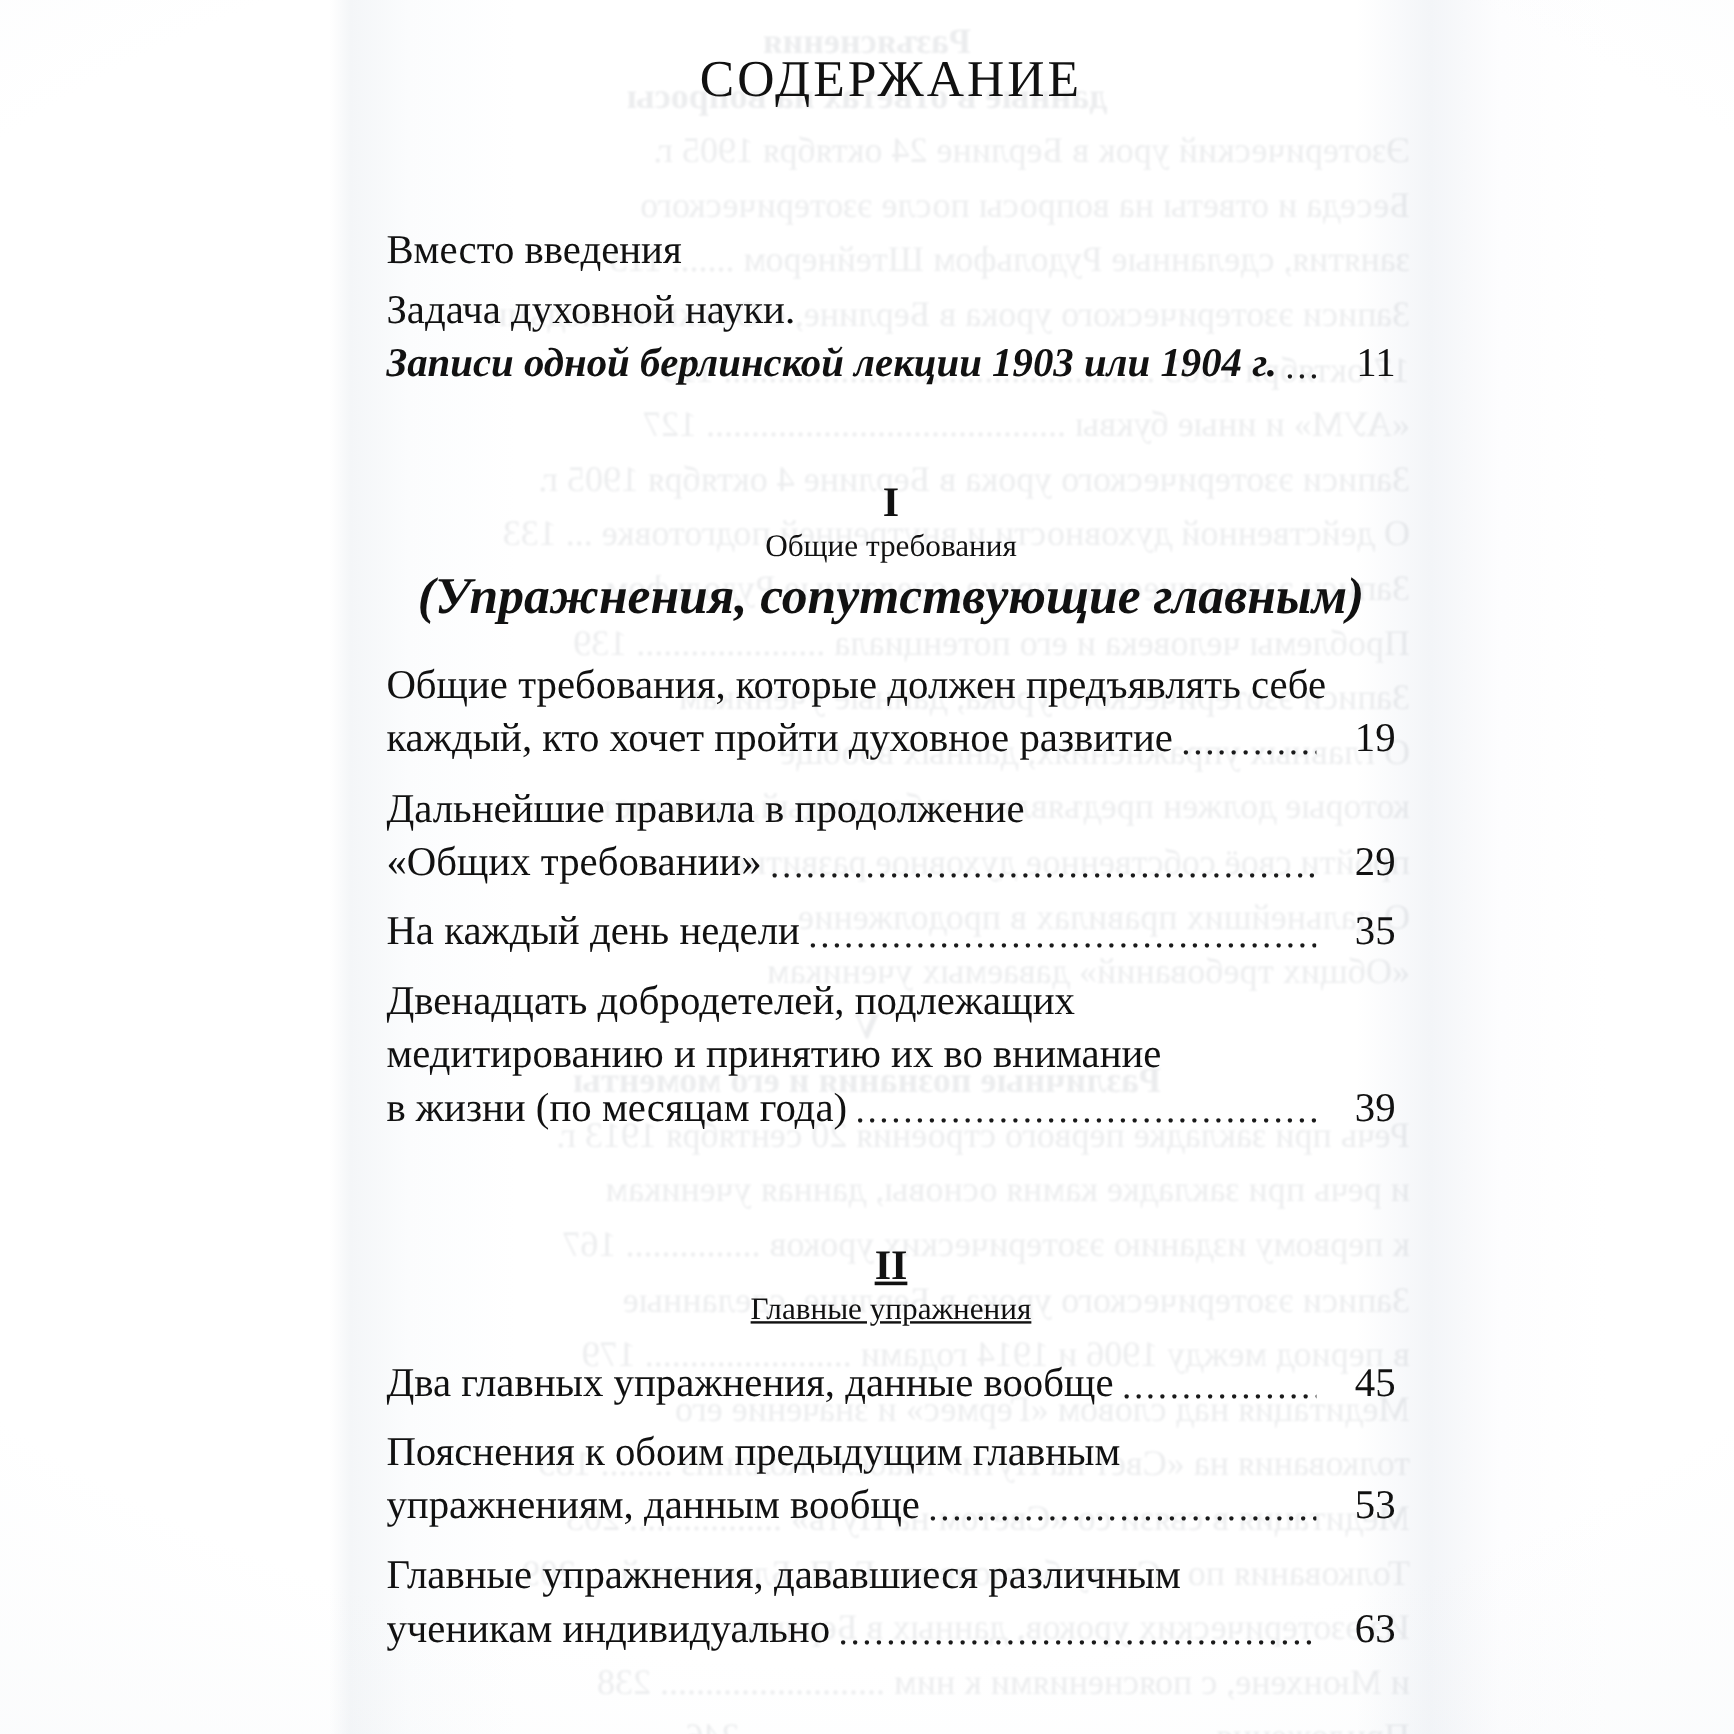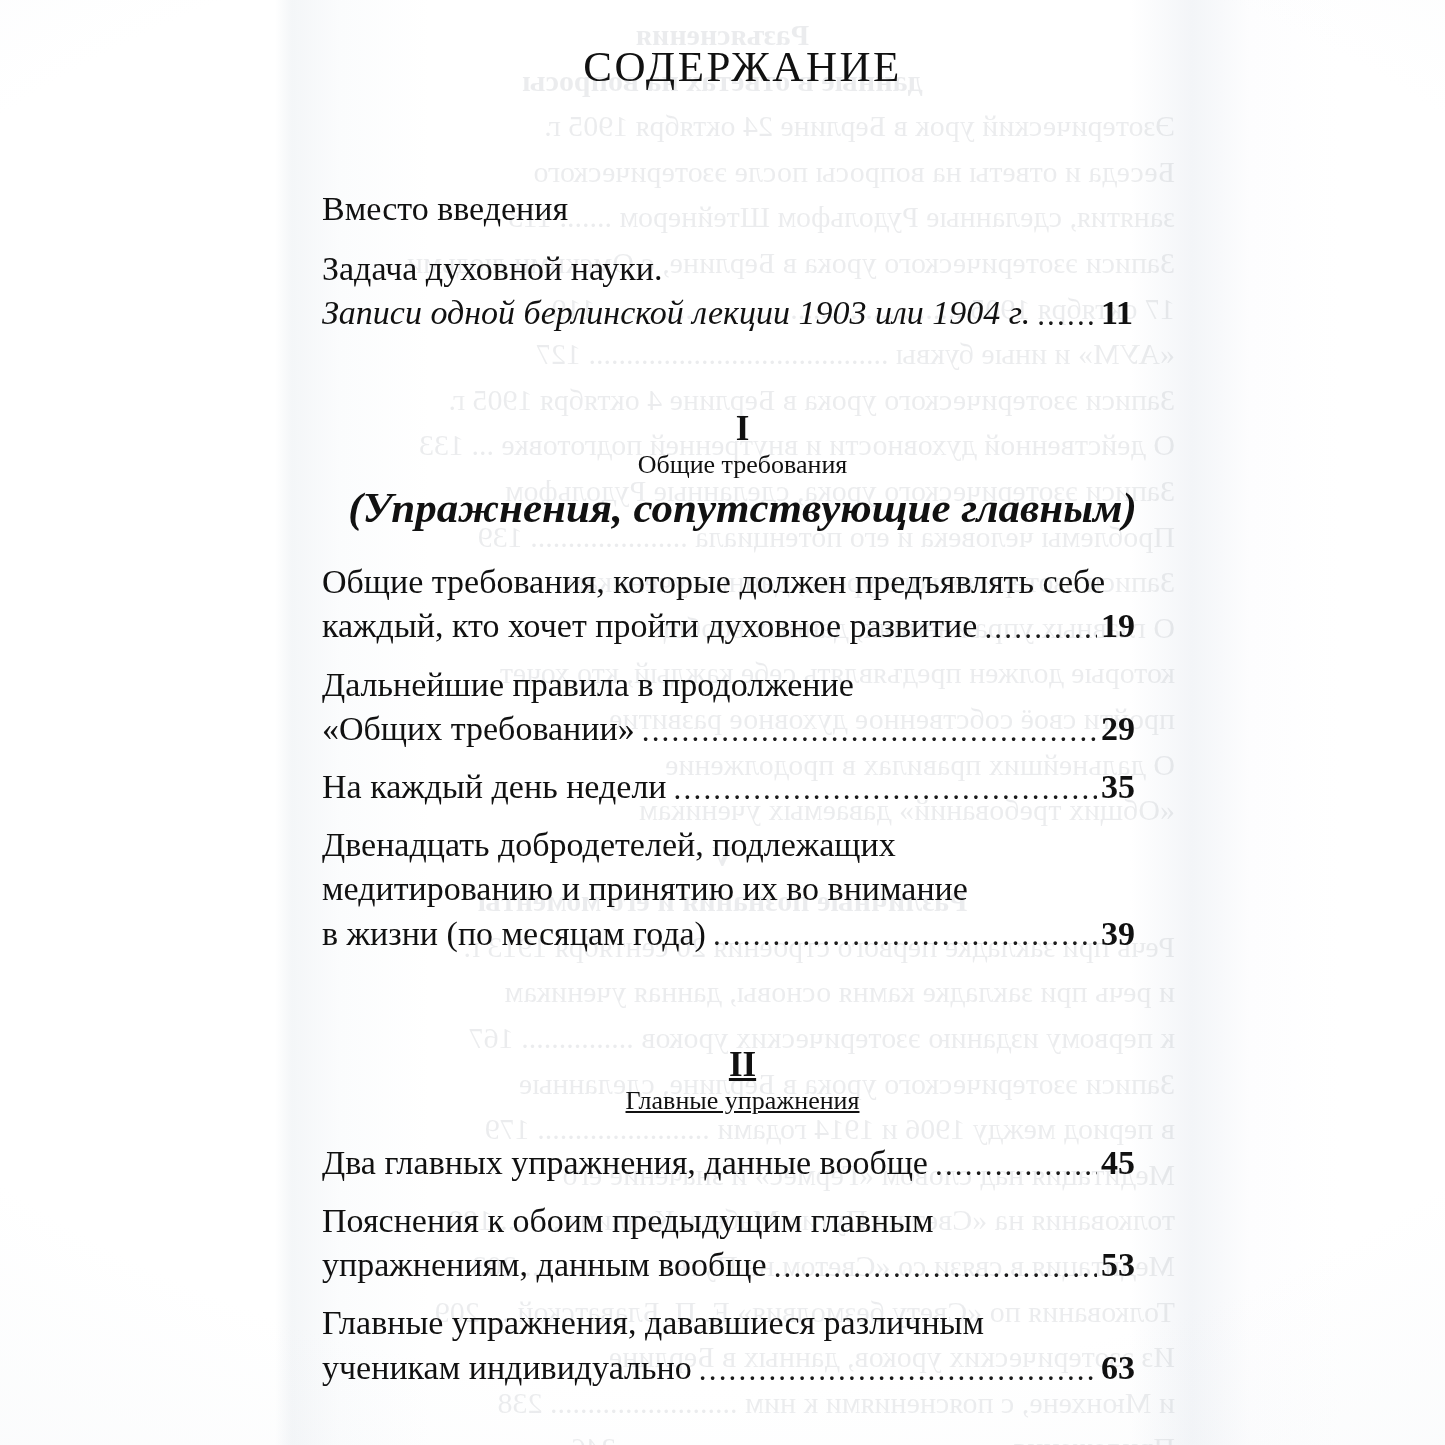--- a/index.html
+++ b/index.html
@@ -115,37 +115,37 @@
   .entry-line {
     display: flex;
     align-items: flex-end;
     width: 100%;
   }
   .entry-text {
     white-space: pre;
   }
   .entry-text.ital {
     font-style: italic;
-    font-weight: normal;
+    font-weight: bold;
     text-align: right;
   }
   .leader {
     flex: 1 1 auto;
     overflow: hidden;
     white-space: nowrap;
     margin: 0 4px 0 7px;
     letter-spacing: 2.2px;
     font-size: 31px;
     color: #1a1a1a;
   }
   .pageno {
     flex: 0 0 auto;
+    text-align: right;
     min-width: 62px;
     font-size: 34px;
-    font-weight: bold;
   }
   .nolead { flex: 1 1 auto; }
 </style>
 </head>
 <body>
 
 <div class="page">
 
   <div class="paper-tint"></div>
 
@@ -186,21 +186,21 @@
       </div>
   </div>
 
   <div class="paper-vignette"></div>
 
   <div class="content">
 
     <div class="doc-title">СОДЕРЖАНИЕ</div>
 
     <div id="front-matter" style="margin-top:96px">
-        <div class="entry" style="margin-bottom: 16px;">
+        <div class="entry" style="margin-bottom: 6px;">
           <div class="entry-line">
             <span class="entry-text">Вместо введения</span>
             <span class="nolead"></span>
           </div>
         </div>
         <div class="entry">
           <div class="entry-line">
             <span class="entry-text">Задача духовной науки.</span>
             <span class="nolead"></span>
           </div>

